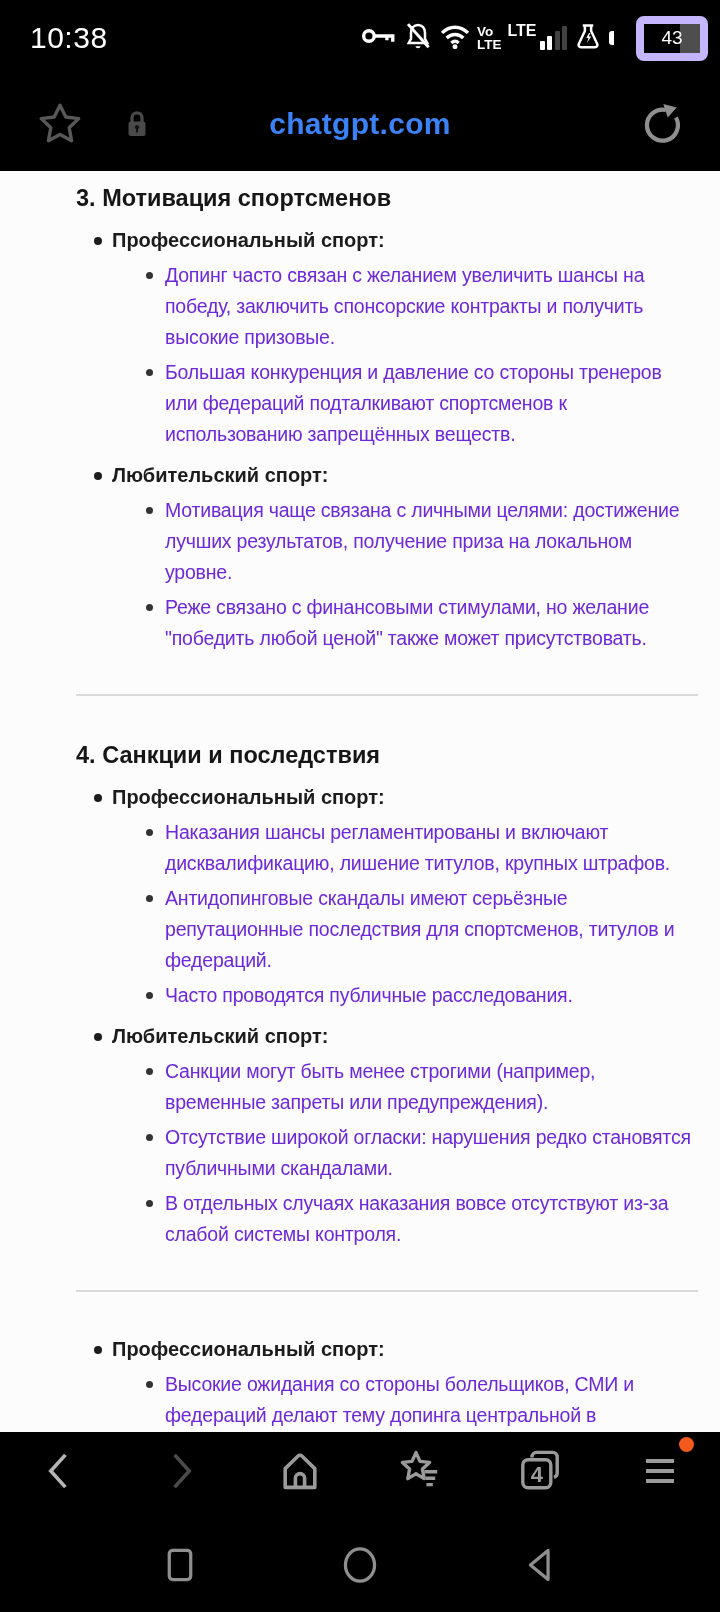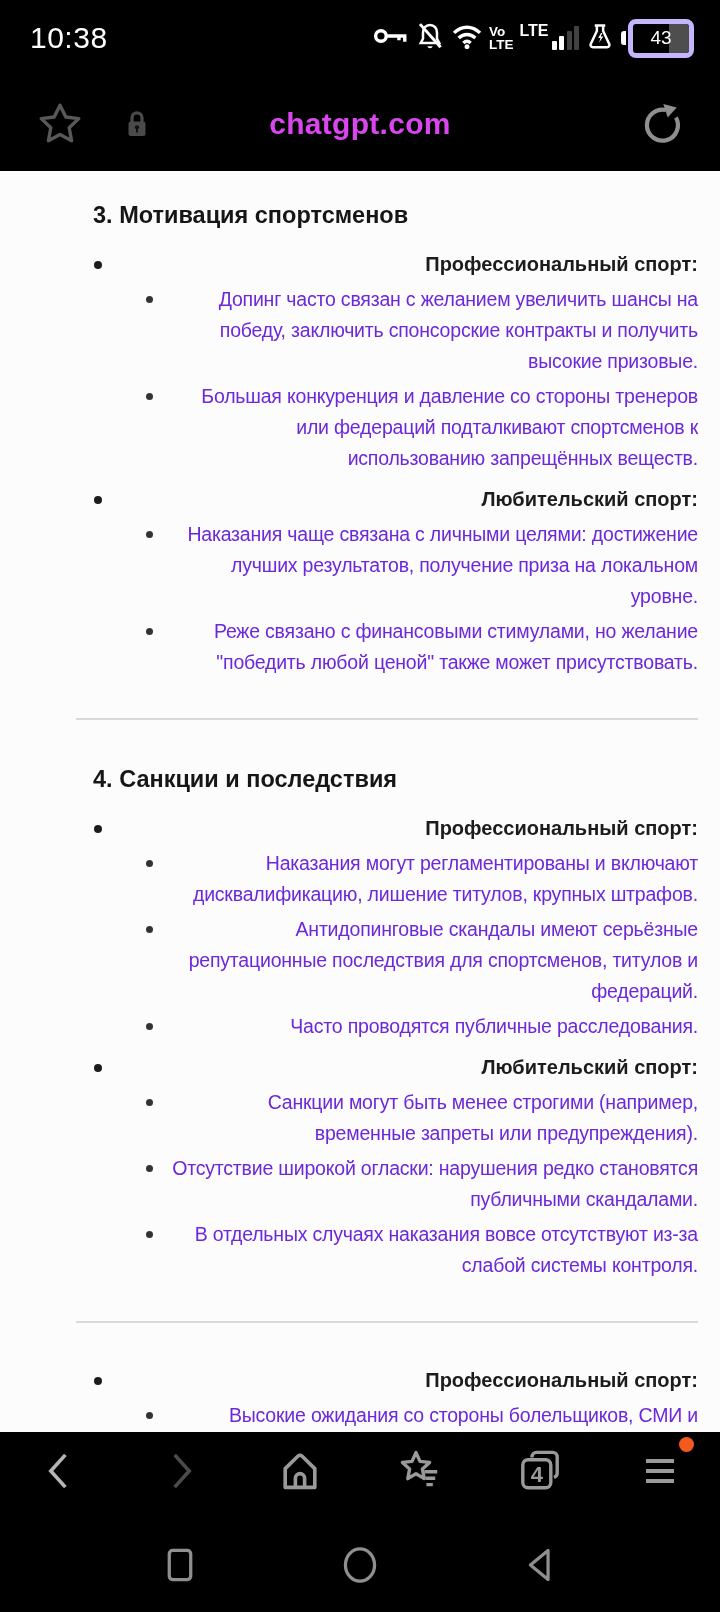--- a/index.html
+++ b/index.html
@@ -1,59 +1,59 @@
 <!DOCTYPE html>
 <html><head>
 <meta charset="utf-8">
 <style>
   html,body{margin:0;padding:0;background:#000;}
   .phone{position:relative;width:720px;height:1612px;background:#000;overflow:hidden;
          font-family:"Liberation Sans",sans-serif;}
 
   
   .status-bar{position:absolute;top:0;left:0;width:720px;height:76px;display:flex;
-              align-items:center;padding:0 26px 0 30px;box-sizing:border-box;}
+              align-items:center;padding:0 12px 0 30px;box-sizing:border-box;}
   .time{color:#fff;font-size:30px;letter-spacing:.5px;}
   .status-icons{margin-left:auto;display:flex;align-items:center;gap:6px;}
   .volte{display:flex;flex-direction:column;color:#fff;font-size:13.5px;font-weight:bold;
          line-height:13.5px;}
   .net{display:flex;align-items:flex-end;gap:3px;}
   .net-label{color:#fff;font-size:16px;font-weight:bold;line-height:14px;transform:translateY(-12px);}
   .bars{display:flex;align-items:flex-end;gap:2.5px;}
   .bar{width:5px;border-radius:1px;}
   .b1{height:9px;background:#fff;}
   .b2{height:14px;background:#fff;}
   .b3{height:19px;background:#424242;}
   .b4{height:24px;background:#424242;}
   .battery{display:flex;align-items:center;}
   .batt-nub{width:5px;height:14px;background:#fff;border-radius:3px 0 0 3px;margin-right:2px;}
-  .batt-body{position:relative;width:56px;height:29px;border:5px solid #c4b5fd;border-radius:8px;
-             background:#000;overflow:hidden;}
+  .batt-body{position:relative;width:56px;height:29px;border:8px solid #c4b5fd;border-radius:8px;
+             background:#000;overflow:hidden;margin-left:20px;}
   .batt-fill{position:absolute;top:0;bottom:0;right:0;width:36%;background:#4e4e4e;}
   .batt-text{position:absolute;inset:0;display:flex;align-items:center;justify-content:center;
              color:#fff;font-size:19px;}
 
   
   .toolbar{position:absolute;top:76px;left:0;width:720px;height:95px;display:flex;
            align-items:center;padding:0 36px;box-sizing:border-box;}
   .tb-btn{background:none;border:none;padding:0;display:flex;align-items:center;}
   .tb-star{margin-right:40px;}
-  .url{position:absolute;left:50%;transform:translateX(-50%);color:#d946ef;font-size:30px;
+  .url{position:absolute;left:50%;transform:translateX(-50%);color:#3b82f6;font-size:30px;
        font-weight:bold;letter-spacing:.3px;}
   .tb-refresh{margin-left:auto;}
 
   
   .content{position:absolute;top:171px;left:0;width:720px;height:1261px;background:#fcfcfc;
            overflow:hidden;box-sizing:border-box;padding:10px 22px 0 0;color:#333;}
-  .content h3{margin:17px;padding-left:76px;font-size:23.5px;line-height:34px;font-weight:bold;
+  .content h3{margin:0;padding-left:76px;font-size:23.5px;line-height:34px;font-weight:bold;
               color:#161616;}
   .content hr{border:none;border-top:2px solid #d9d9d9;margin:40px 0 42px 76px;}
   ul.l1{list-style:none;margin:6px 0 0;padding:0 0 0 93px;}
   li.group{position:relative;padding-left:19px;margin-top:10px;font-size:20px;line-height:31px;
-           font-weight:bold;color:#1c1c1c;text-align:right;}
+           font-weight:bold;color:#1c1c1c;}
   li.group::before{content:"";position:absolute;left:1px;top:12px;width:8px;height:8px;
                    border-radius:50%;background:#1c1c1c;}
   ul.l2{list-style:none;margin:2px 0 0;padding:0 0 0 33px;}
   li.item{position:relative;padding-left:20px;margin-top:4px;font-size:19.5px;line-height:31px;
           font-weight:normal;color:#6d28d9;letter-spacing:-0.2px;}
   li.item::before{content:"";position:absolute;left:1px;top:12px;width:7px;height:7px;
                   border-radius:50%;background:#333;}
 
   
   .browser-nav{position:absolute;top:1432px;left:0;width:720px;height:78px;display:flex;
@@ -150,29 +150,29 @@
   </div>
 
   <main class="content" id="doc">
       <h3>3. Мотивация спортсменов</h3>
       <ul class="l1">
         <li class="group"><span class="glabel">Профессиональный спорт:</span><ul class="l2">
             <li class="item">Допинг часто связан с желанием увеличить шансы на победу, заключить спонсорские контракты и получить высокие призовые.</li>
             <li class="item">Большая конкуренция и давление со стороны тренеров или федераций подталкивают спортсменов к использованию запрещённых веществ.</li>
           </ul></li>
         <li class="group"><span class="glabel">Любительский спорт:</span><ul class="l2">
-            <li class="item">Наказания чаще связана с личными целями: достижение лучших результатов, получение приза на локальном уровне.</li>
+            <li class="item">Мотивация чаще связана с личными целями: достижение лучших результатов, получение приза на локальном уровне.</li>
             <li class="item">Реже связано с финансовыми стимулами, но желание "победить любой ценой" также может присутствовать.</li>
           </ul></li>
       </ul>
       <hr>
       <h3>4. Санкции и последствия</h3>
       <ul class="l1">
         <li class="group"><span class="glabel">Профессиональный спорт:</span><ul class="l2">
-            <li class="item">Наказания могут регламентированы и включают дисквалификацию, лишение титулов, крупных штрафов.</li>
+            <li class="item">Наказания шансы регламентированы и включают дисквалификацию, лишение титулов, крупных штрафов.</li>
             <li class="item">Антидопинговые скандалы имеют серьёзные репутационные последствия для спортсменов, титулов и федераций.</li>
             <li class="item">Часто проводятся публичные расследования.</li>
           </ul></li>
         <li class="group"><span class="glabel">Любительский спорт:</span><ul class="l2">
             <li class="item">Санкции могут быть менее строгими (например, временные запреты или предупреждения).</li>
             <li class="item">Отсутствие широкой огласки: нарушения редко становятся публичными скандалами.</li>
             <li class="item">В отдельных случаях наказания вовсе отсутствуют из-за слабой системы контроля.</li>
           </ul></li>
       </ul>
       <hr>

